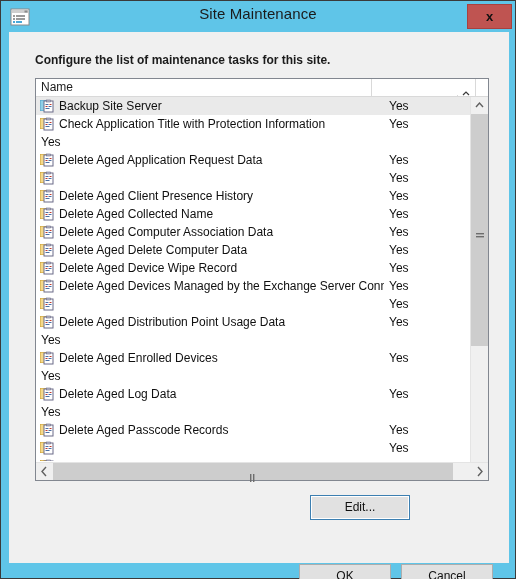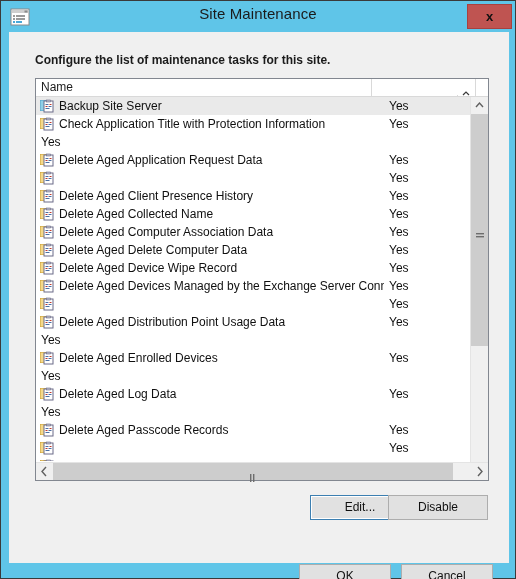--- a/index.html
+++ b/index.html
@@ -650,17 +650,16 @@
         </div>
         <div class="hs-right">
           <svg width="17" height="17" viewBox="0 0 17 17">
               <path d="M7 4 L11 8.5 L7 13" stroke="#606060" stroke-width="1.4" fill="none"></path>
             </svg>
         </div>
       </div>
     </div>
 
     <button class="btn btn-edit focused">Edit...</button>
-    <button class="btn btn-disable">Disable</button>
     <button class="btn btn-ok">OK</button>
     <button class="btn btn-cancel">Cancel</button>
   </div>
 </div>
 
 </body></html>

